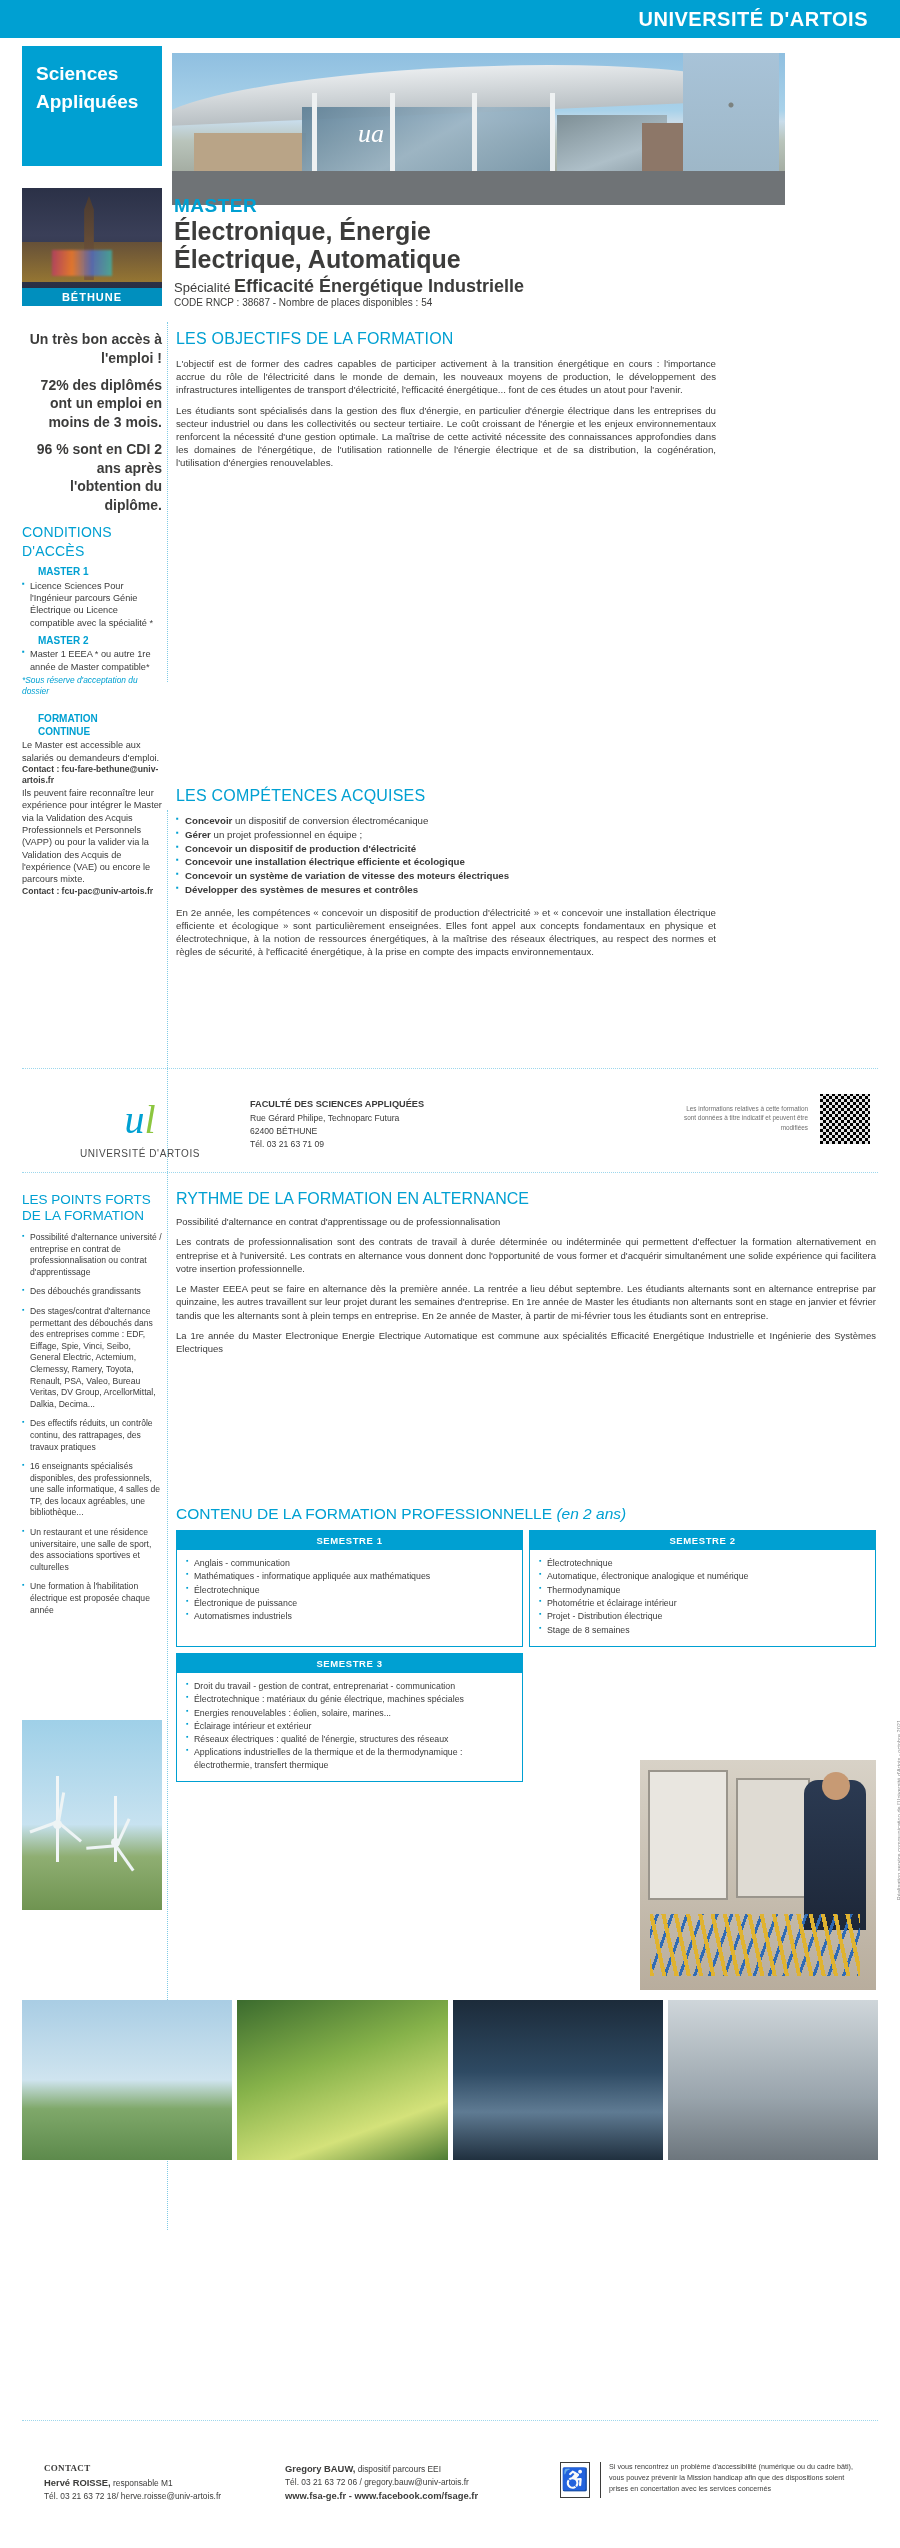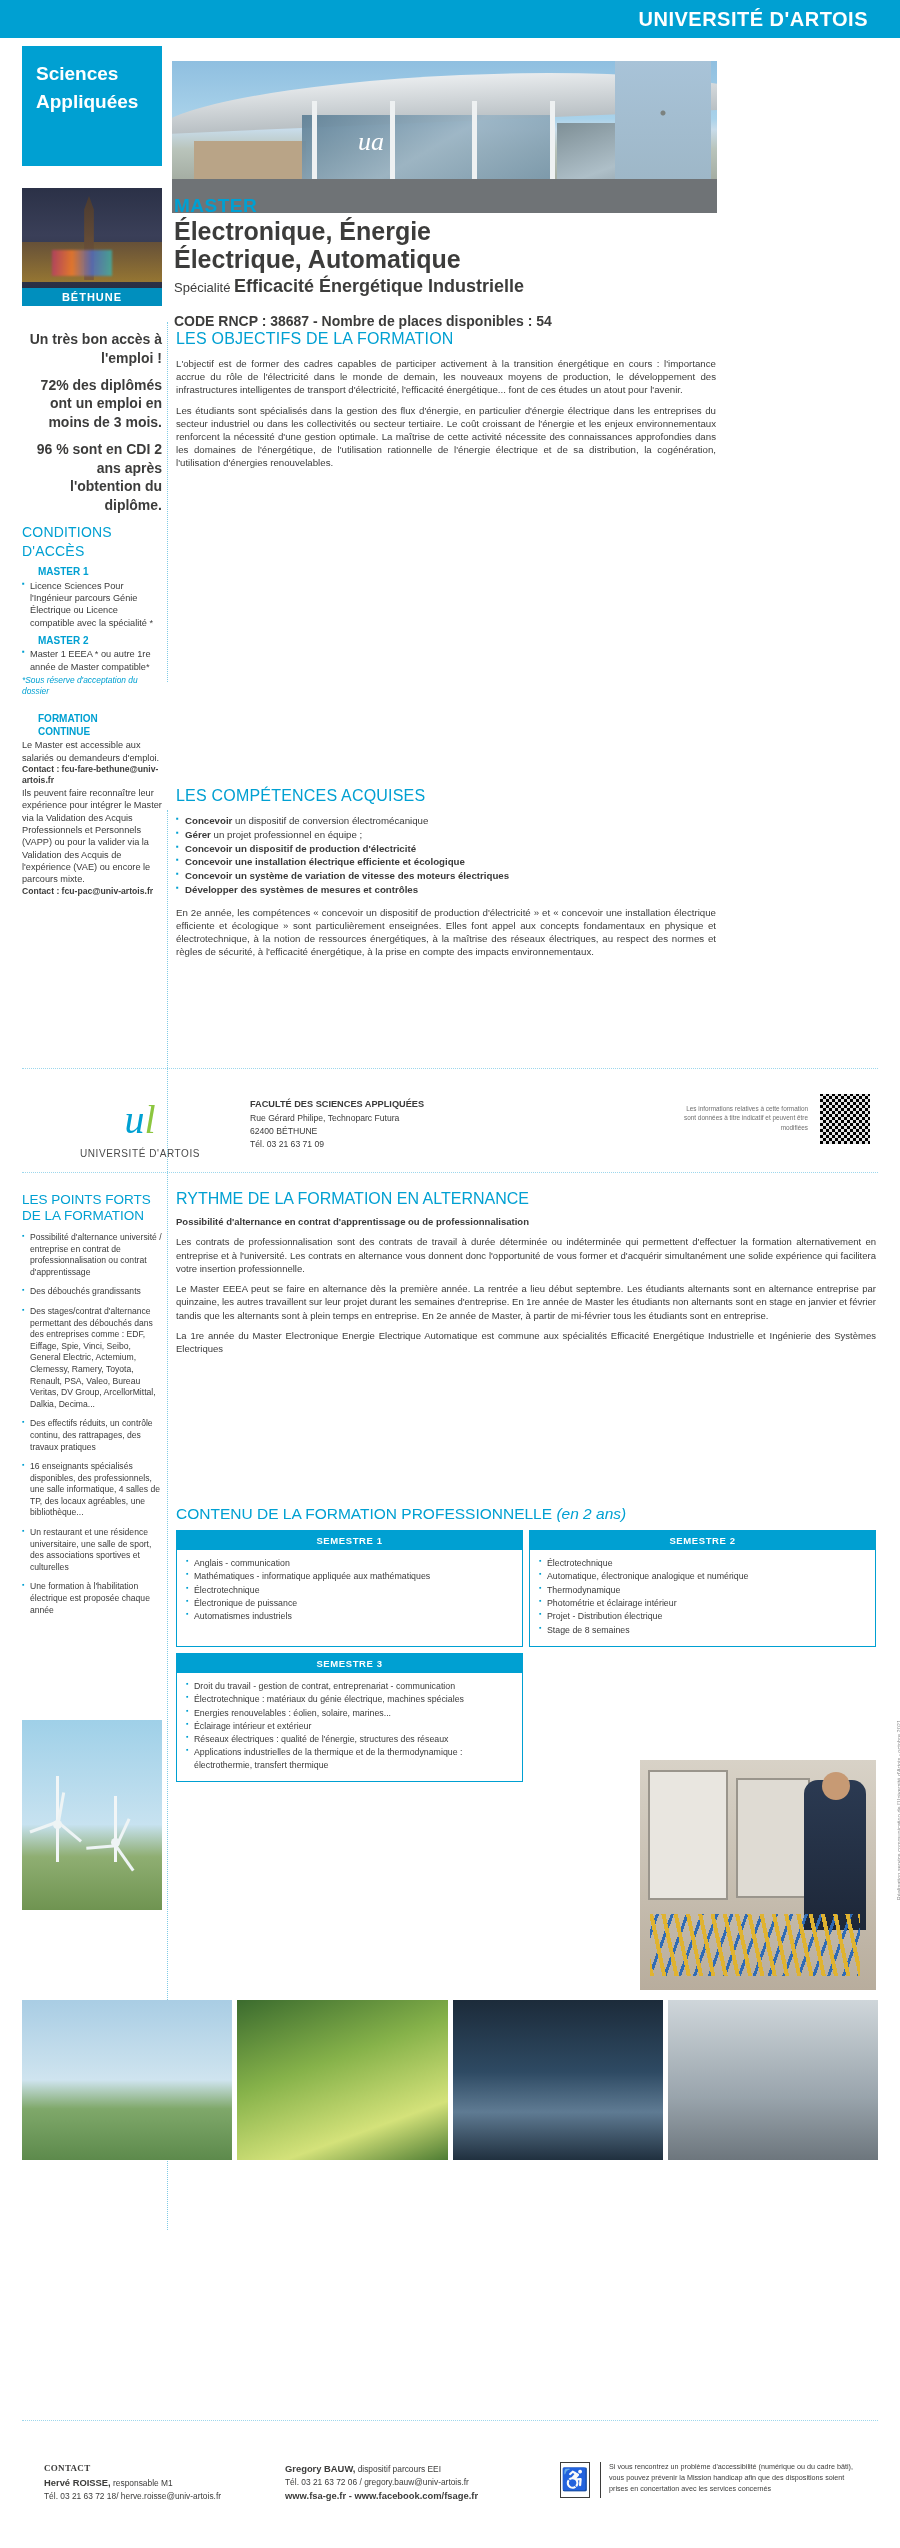--- a/index.html
+++ b/index.html
@@ -24,21 +24,21 @@
   }
 
   
   .badge-box {
     position: absolute; left: 22px; top: 46px; width: 140px; height: 120px;
     background: #00a0d2; color: #fff;
     padding: 14px 14px 0 14px;
     font-weight: bold; font-size: 19px; line-height: 1.45;
   }
   .hero-photo {
-    position: absolute; left: 172px; top: 61px; width: 545px; height: 152px;
+    position: absolute; left: 172px; top: 53px; width: 613px; height: 152px;
     background:
       linear-gradient(#8fbfe0 0%, #a9d2ea 38%, #c8dcea 45%, #b9c4bb 58%, #8e9488 100%);
     overflow: hidden;
   }
   .hero-photo .roof {
     position: absolute; left: -20px; top: 14px; width: 620px; height: 46px;
     background: linear-gradient(#e9ecee, #b9c0c4);
     border-radius: 50% / 100% 100% 0 0;
     transform: rotate(-2.5deg);
   }
@@ -113,22 +113,22 @@
   .prog-title {
     position: absolute; left: 174px; top: 217px; width: 530px;
     color: #3c3c3b; font-size: 25px; font-weight: bold; line-height: 1.12;
   }
   .prog-spec {
     position: absolute; left: 174px; top: 276px; width: 540px;
     color: #3c3c3b; font-size: 13px; line-height: 1.2;
   }
   .prog-spec b { font-size: 18px; font-weight: bold; }
   .prog-code {
-    position: absolute; left: 174px; top: 313px;
-    color: #3c3c3b; font-size: 14px; font-weight: bold;
+    position: absolute; left: 174px; top: 297px;
+    color: #3c3c3b; font-size: 10px; font-weight: normal;
   }
 
   
   .vdiv {
     position: absolute; left: 167px; top: 322px; width: 1px; height: 360px;
     border-left: 1px dotted #7fcbe6;
   }
   .vdiv2 {
     position: absolute; left: 167px; top: 810px; width: 1px; height: 1420px;
     border-left: 1px dotted #7fcbe6;
@@ -214,21 +214,21 @@
 
   .rythme-head {
     position: absolute; left: 176px; top: 1190px;
     color: #00a0d2; font-size: 16px;
   }
   .rythme-body {
     position: absolute; left: 176px; top: 1215px; width: 700px;
     font-size: 9.5px; line-height: 1.4; text-align: justify;
   }
   .rythme-body p { margin-bottom: 7px; }
-  .rythme-body .bold { font-weight: bold; }
+  .rythme-body .bold { font-weight: normal; }
 
   .contenu-head {
     position: absolute; left: 176px; top: 1505px;
     color: #00a0d2; font-size: 15.5px;
   }
   .contenu-head i { font-style: italic; text-align: center; }
 
   
   .sem-grid {
     position: absolute; left: 176px; top: 1530px; width: 700px;

